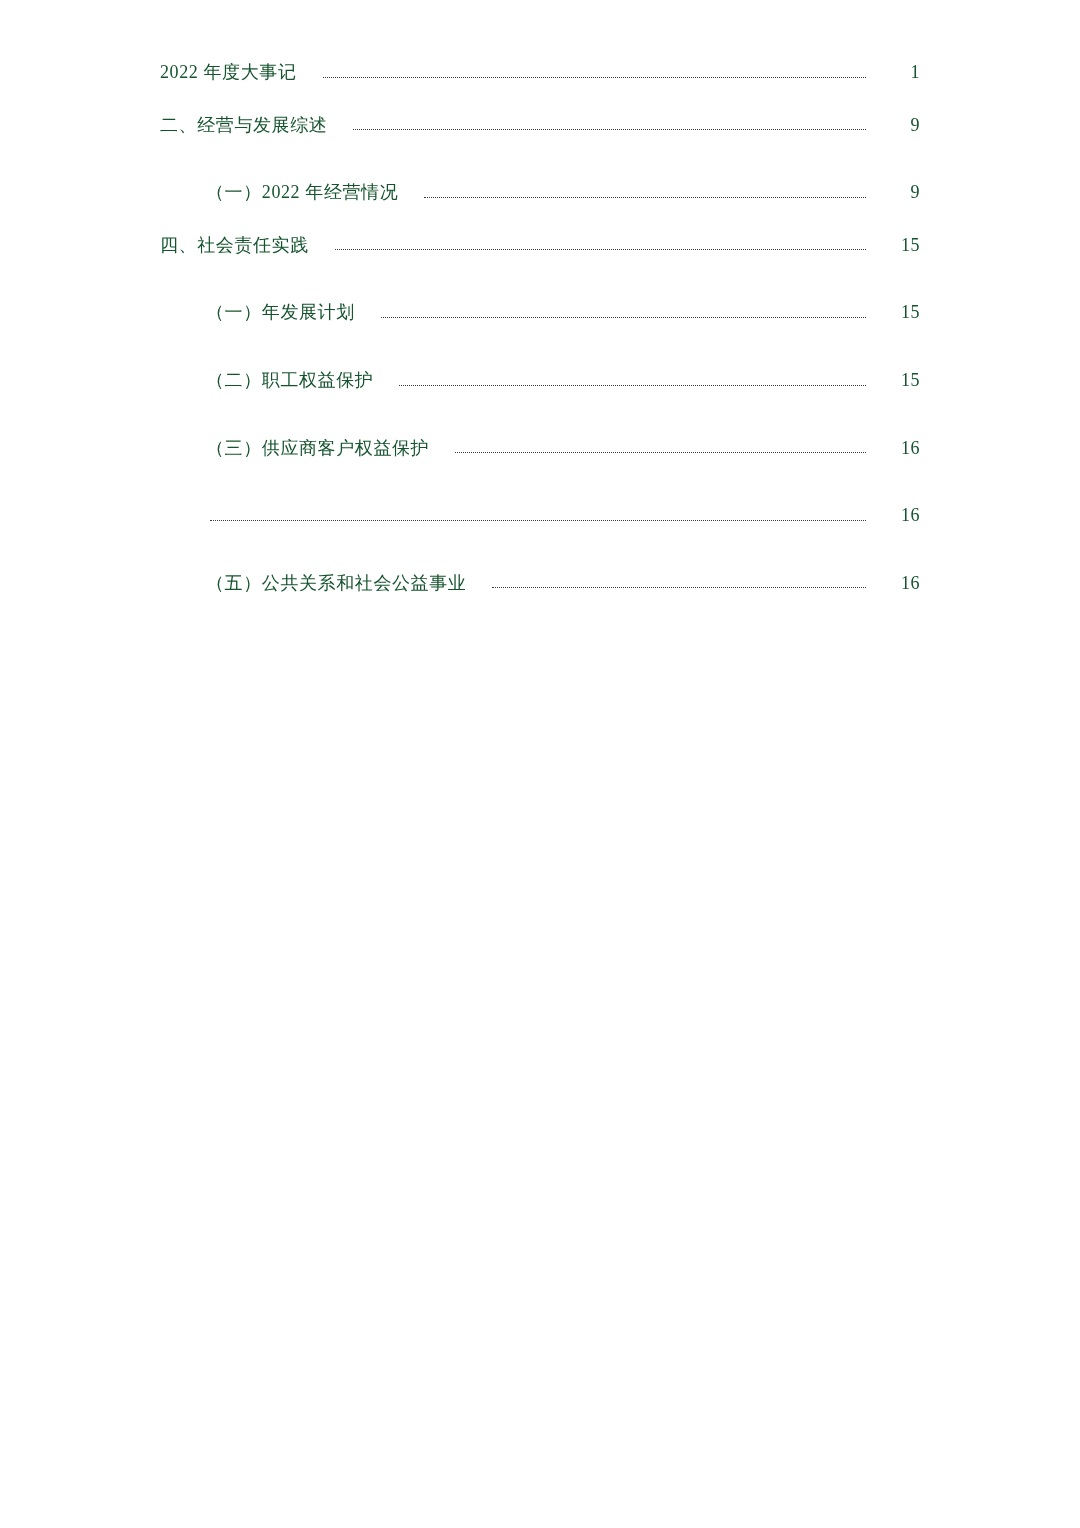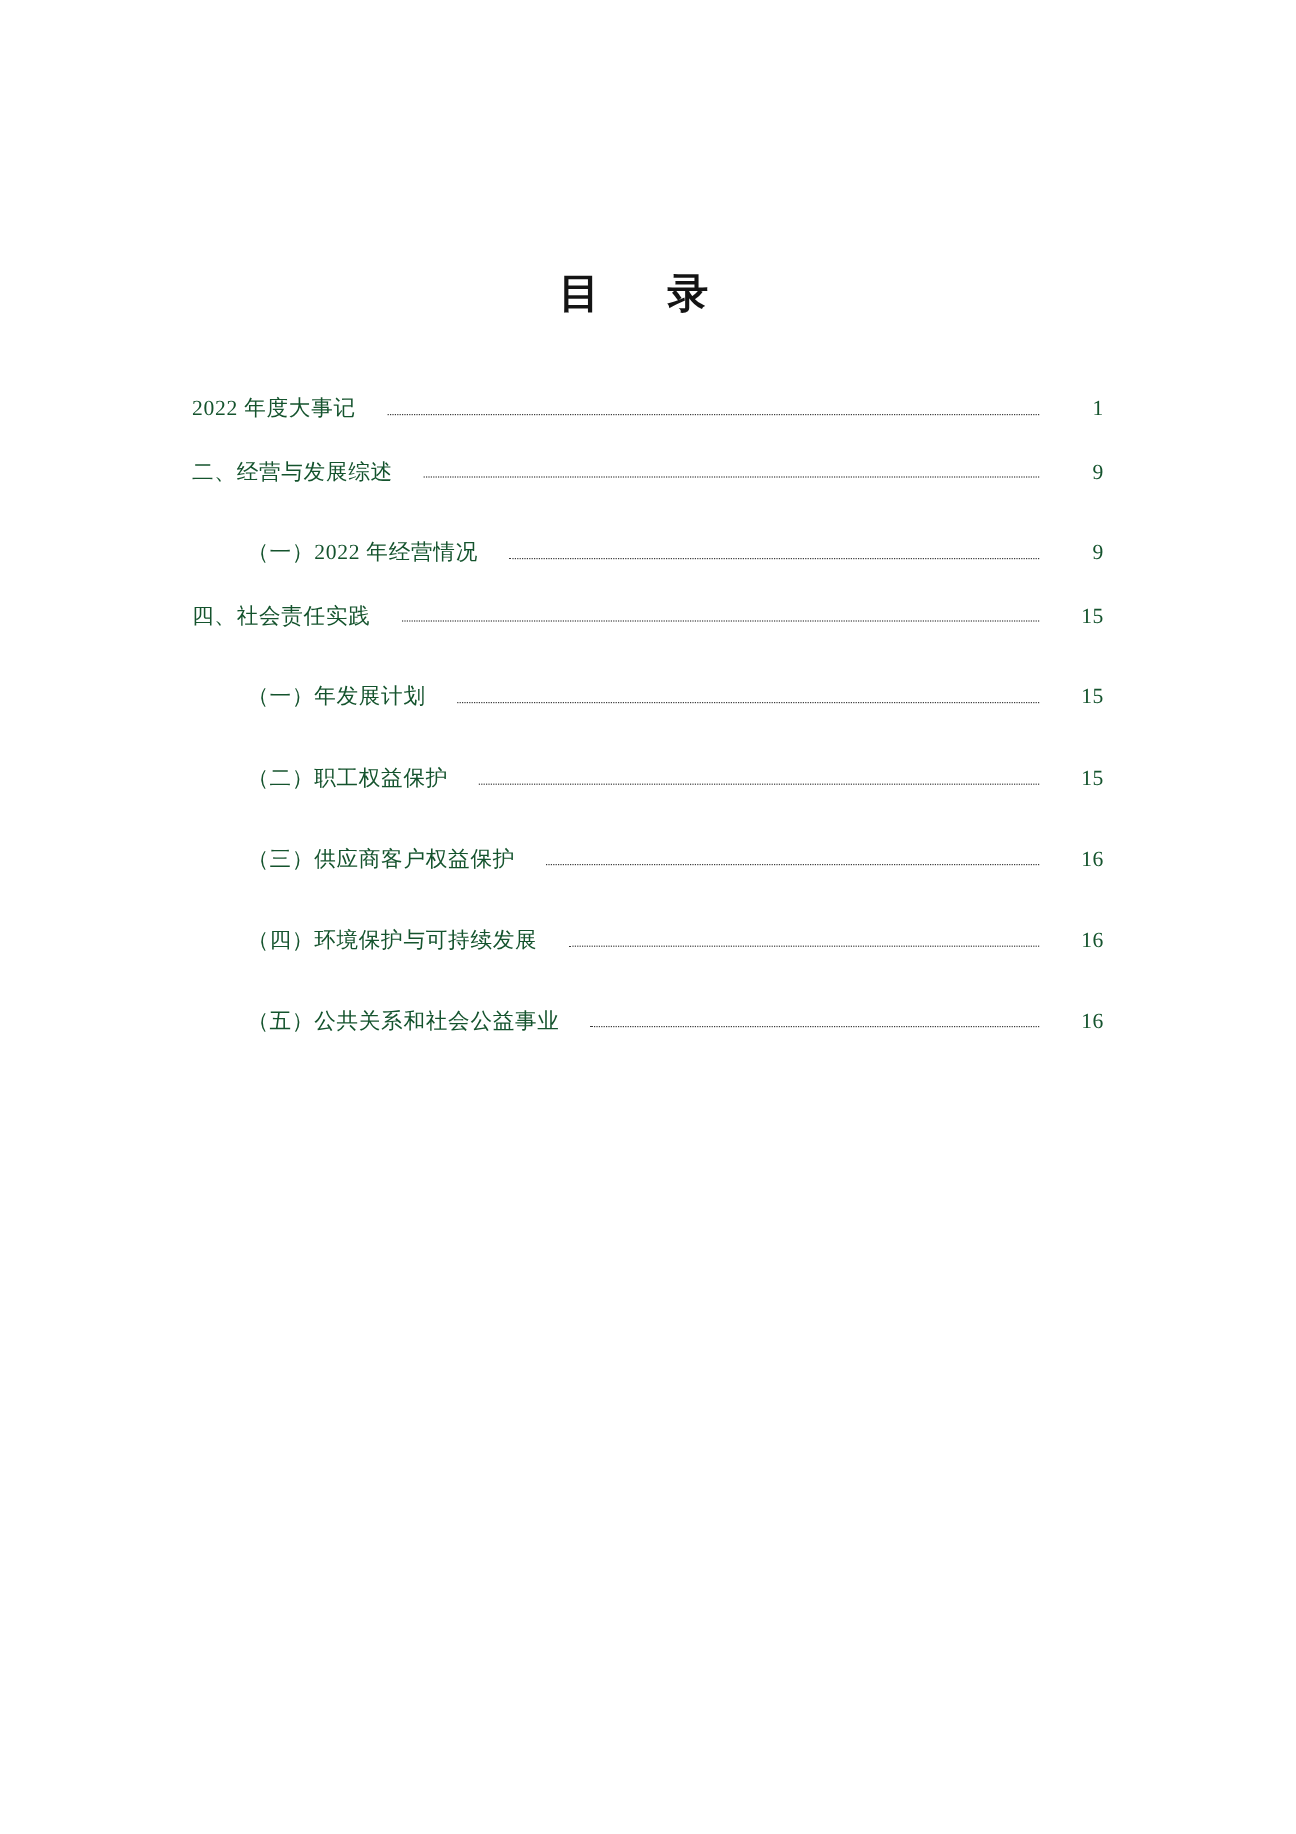--- a/index.html
+++ b/index.html
@@ -74,21 +74,20 @@
     padding-left: 8px;
     text-align: right;
     min-width: 26px;
     letter-spacing: 0.5px;
   }
 </style>
 </head>
 <body>
 
 <div class="page">
-  <h1 class="toc-title">目    录</h1>
   <ul class="toc-list">
       <li class="toc-entry">
         <span class="toc-label">2022 年度大事记</span>
         <span class="toc-dots"></span>
         <span class="toc-page">1</span>
       </li>
       <li class="toc-entry">
         <span class="toc-label">二、经营与发展综述</span>
         <span class="toc-dots"></span>
         <span class="toc-page">9</span>
@@ -112,21 +111,20 @@
         <span class="toc-label">（二）职工权益保护</span>
         <span class="toc-dots"></span>
         <span class="toc-page">15</span>
       </li>
       <li class="toc-entry level-2">
         <span class="toc-label">（三）供应商客户权益保护</span>
         <span class="toc-dots"></span>
         <span class="toc-page">16</span>
       </li>
       <li class="toc-entry level-2">
-        <span class="toc-label">（四）环境保护与可持续发展</span>
         <span class="toc-dots"></span>
         <span class="toc-page">16</span>
       </li>
       <li class="toc-entry level-2">
         <span class="toc-label">（五）公共关系和社会公益事业</span>
         <span class="toc-dots"></span>
         <span class="toc-page">16</span>
       </li>
     </ul>
 </div>

